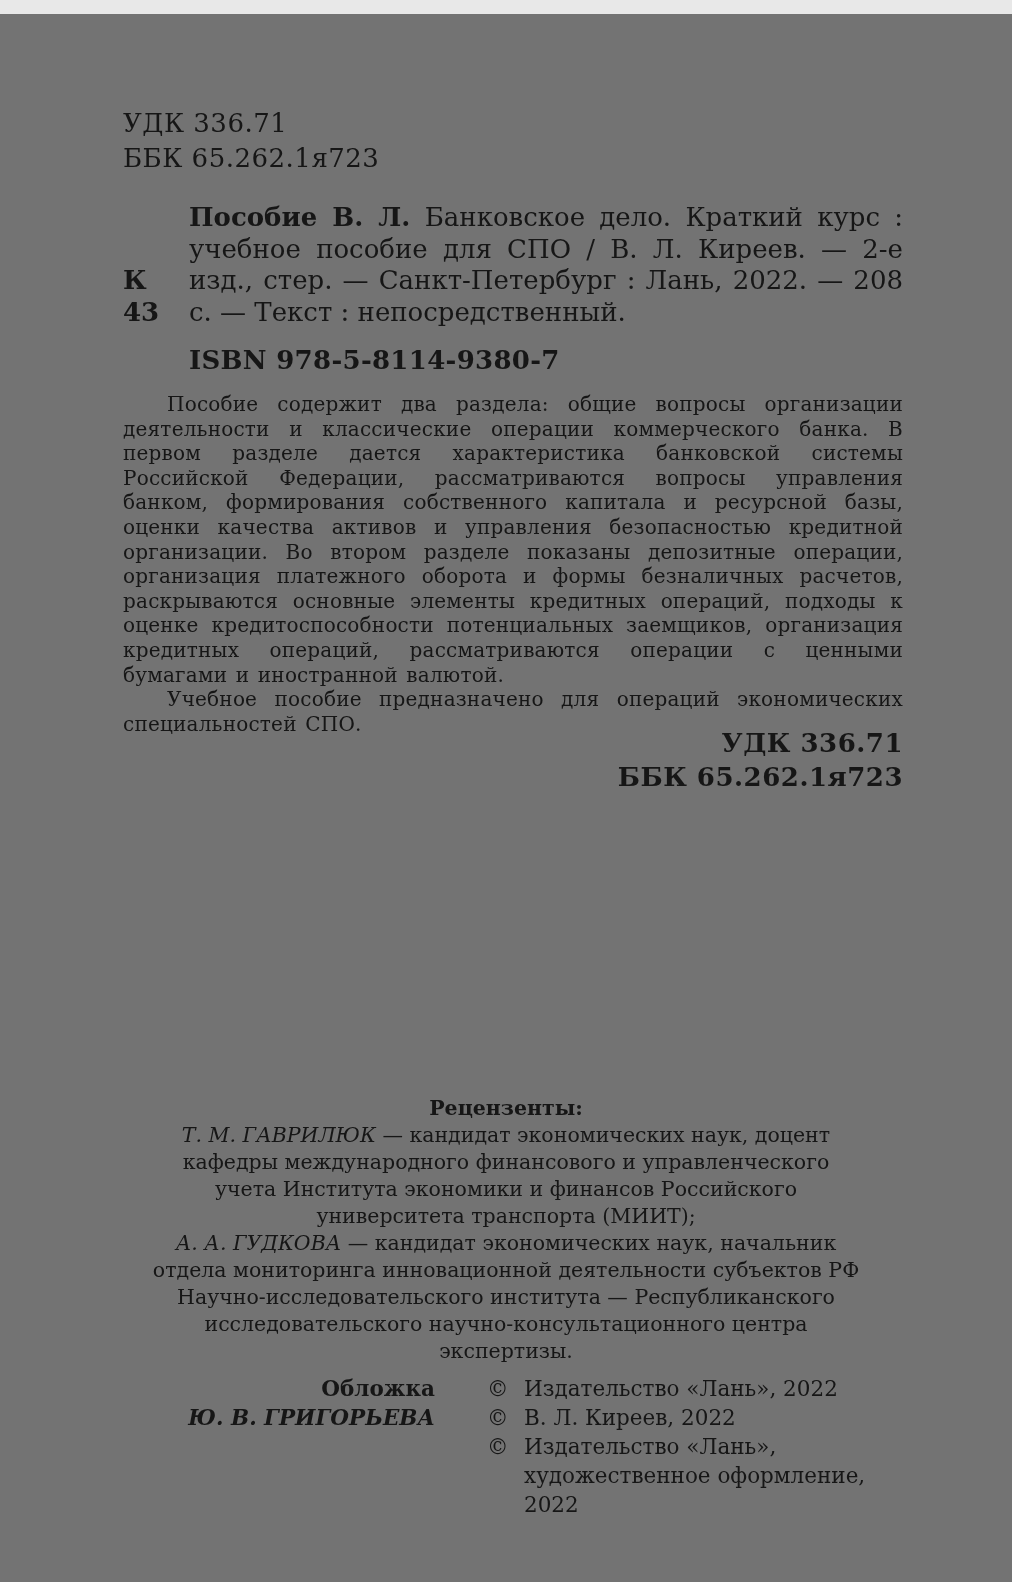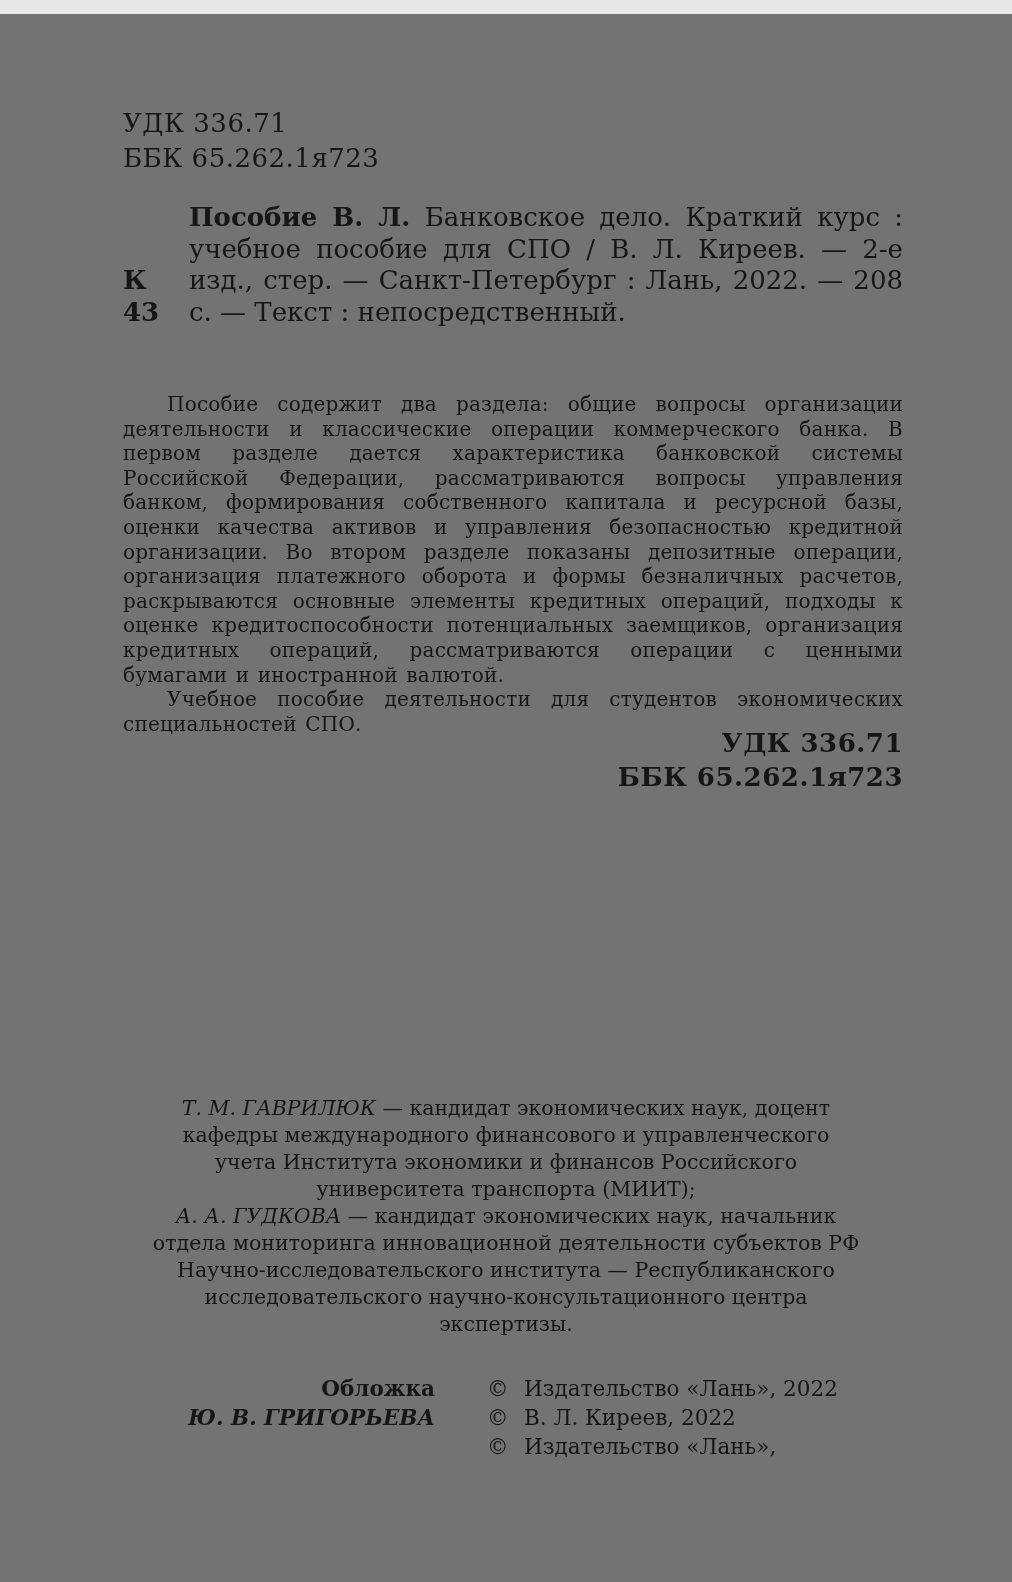--- a/index.html
+++ b/index.html
@@ -124,32 +124,34 @@
   <div class="header-codes">
     <div>УДК 336.71</div>
     <div>ББК 65.262.1я723</div>
   </div>
 
   <div class="bib-block">
     <div class="bib-code">К 43</div>
     <div class="bib-text"><span class="bib-author">Пособие В. Л.</span><span> Банковское дело. Краткий курс : учебное пособие для СПО / В. Л. Киреев. — 2-е изд., стер. — Санкт-Петербург : Лань, 2022. — 208 с. — Текст : непосредственный.</span></div>
   </div>
 
+  <div class="isbn-line">ISBN 978-5-8114-9380-7</div>
 
   <div class="annotation">
     <p>Пособие содержит два раздела: общие вопросы организации деятельности и классические операции коммерческого банка. В первом разделе дается характеристика банковской системы Российской Федерации, рассматриваются вопросы управления банком, формирования собственного капитала и ресурсной базы, оценки качества активов и управления безопасностью кредитной организации. Во втором разделе показаны депозитные операции, организация платежного оборота и формы безналичных расчетов, раскрываются основные элементы кредитных операций, подходы к оценке кредитоспособности потенциальных заемщиков, организация кредитных операций, рассматриваются операции с ценными бумагами и иностранной валютой.</p>
-    <p>Учебное пособие деятельности для студентов экономических специальностей СПО.</p>
+    <p>Учебное пособие предназначено для операций экономических специальностей СПО.</p>
   </div>
 
   <div class="footer-codes">
     <div>УДК 336.71</div>
     <div>ББК 65.262.1я723</div>
   </div>
 
   <div class="reviewers">
+    <div class="reviewers-heading">Рецензенты:</div>
     <div><span class="reviewer-name">Т. М. ГАВРИЛЮК</span><span> — кандидат экономических наук, доцент кафедры международного финансового и управленческого учета Института экономики и финансов Российского университета транспорта (МИИТ);</span><br><span class="reviewer-name">А. А. ГУДКОВА</span><span> — кандидат экономических наук, начальник отдела мониторинга инновационной деятельности субъектов РФ Научно-исследовательского института — Республиканского исследовательского научно-консультационного центра экспертизы.</span></div>
   </div>
 
   <div class="cover-col">
     <div>Обложка</div>
     <div class="cover-designer">Ю. В. ГРИГОРЬЕВА</div>
   </div>
 
   <div class="copyright-col">
     <div class="copyright-entry">
@@ -164,16 +166,17 @@
         <span class="c-symbol">©</span>
         <span>В. Л. Киреев, 2022</span>
       </div>
       <div class="c-line2"></div>
     </div>
     <div class="copyright-entry">
       <div class="c-line1">
         <span class="c-symbol">©</span>
         <span>Издательство «Лань»,</span>
       </div>
+      <div class="c-line2">художественное оформление, 2022</div>
     </div>
   </div>
 
 </div>
 
 </body></html>

